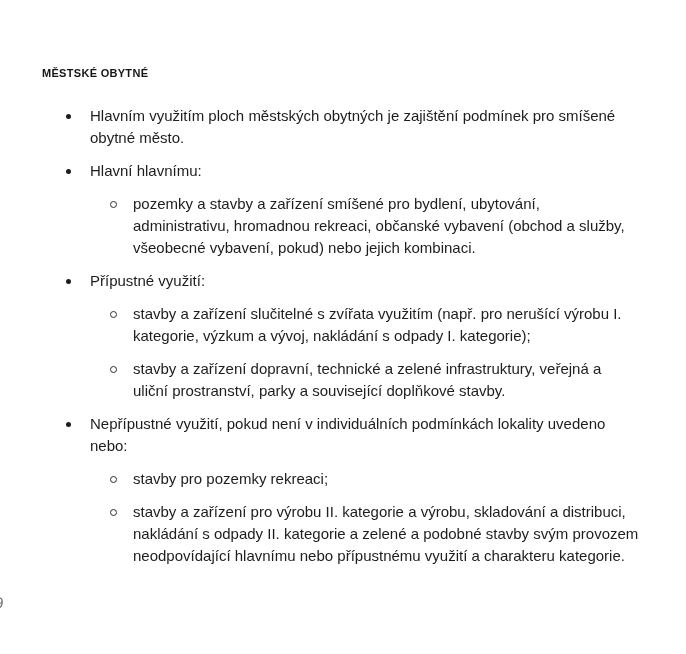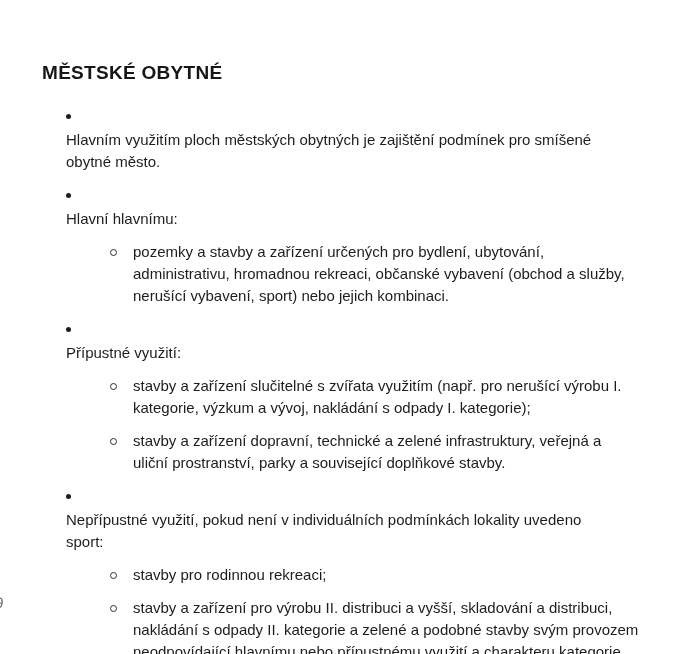--- a/index.html
+++ b/index.html
@@ -17,33 +17,33 @@
   }
   .doc {
     position: absolute;
     left: 42px;
     top: 62px;
     width: 606px;
     font-size: 15px;
     line-height: 22px;
   }
   .heading {
-    font-size: 19px;
+    font-size: 11px;
     font-weight: 700;
     letter-spacing: 0.3px;
     color: #161616;
     margin: 0 0 21px 0;
     line-height: 22px;
     white-space: nowrap;
   }
   .item {
     display: flex;
     margin-bottom: 11px;
   }
-  .item.lvl1 { margin-left: 24px; flex-direction: column; }
+  .item.lvl1 { margin-left: 24px; }
   .item.lvl2 { margin-left: 68px; }
   .bullet-cell {
     flex: 0 0 24px;
   }
   .item.lvl2 .bullet-cell {
     flex: 0 0 23px;
   }
   .dot {
     display: block;
     width: 5px;
@@ -100,23 +100,23 @@
     <div class="txt">
       <span class="ln">Hlavní hlavnímu:</span>
     </div>
   </div>
 
   <div class="item lvl2">
     <span class="bullet-cell">
         <span class="circle"></span>
       </span>
     <div class="txt">
-      <span class="ln">pozemky a stavby a zařízení určených pro bydlení, ubytování,</span>
+      <span class="ln">pozemky a stavby a zařízení smíšené pro bydlení, ubytování,</span>
       <span class="ln">administrativu, hromadnou rekreaci, občanské vybavení (obchod a služby,</span>
-      <span class="ln">nerušící vybavení, sport) nebo jejich kombinaci.</span>
+      <span class="ln">všeobecné vybavení, pokud) nebo jejich kombinaci.</span>
     </div>
   </div>
 
   <div class="item lvl1">
     <span class="bullet-cell">
         <span class="dot"></span>
       </span>
     <div class="txt">
       <span class="ln">Přípustné využití:</span>
     </div>
@@ -141,40 +141,40 @@
       <span class="ln">uliční prostranství, parky a související doplňkové stavby.</span>
     </div>
   </div>
 
   <div class="item lvl1">
     <span class="bullet-cell">
         <span class="dot"></span>
       </span>
     <div class="txt">
       <span class="ln">Nepřípustné využití, pokud není v individuálních podmínkách lokality uvedeno</span>
-      <span class="ln">sport:</span>
+      <span class="ln">nebo:</span>
     </div>
   </div>
 
   <div class="item lvl2">
     <span class="bullet-cell">
         <span class="circle"></span>
       </span>
     <div class="txt">
-      <span class="ln">stavby pro rodinnou rekreaci;</span>
+      <span class="ln">stavby pro pozemky rekreaci;</span>
     </div>
   </div>
 
 
   <div class="item lvl2">
     <span class="bullet-cell">
         <span class="circle"></span>
       </span>
     <div class="txt">
-      <span class="ln">stavby a zařízení pro výrobu II. distribuci a vyšší, skladování a distribuci,</span>
+      <span class="ln">stavby a zařízení pro výrobu II. kategorie a výrobu, skladování a distribuci,</span>
       <span class="ln">nakládání s odpady II. kategorie a zelené a podobné stavby svým provozem</span>
       <span class="ln">neodpovídající hlavnímu nebo přípustnému využití a charakteru kategorie.</span>
     </div>
   </div>
 
 </div>
 
 <span class="margin-artifact">9</span>
 
 </body></html>

